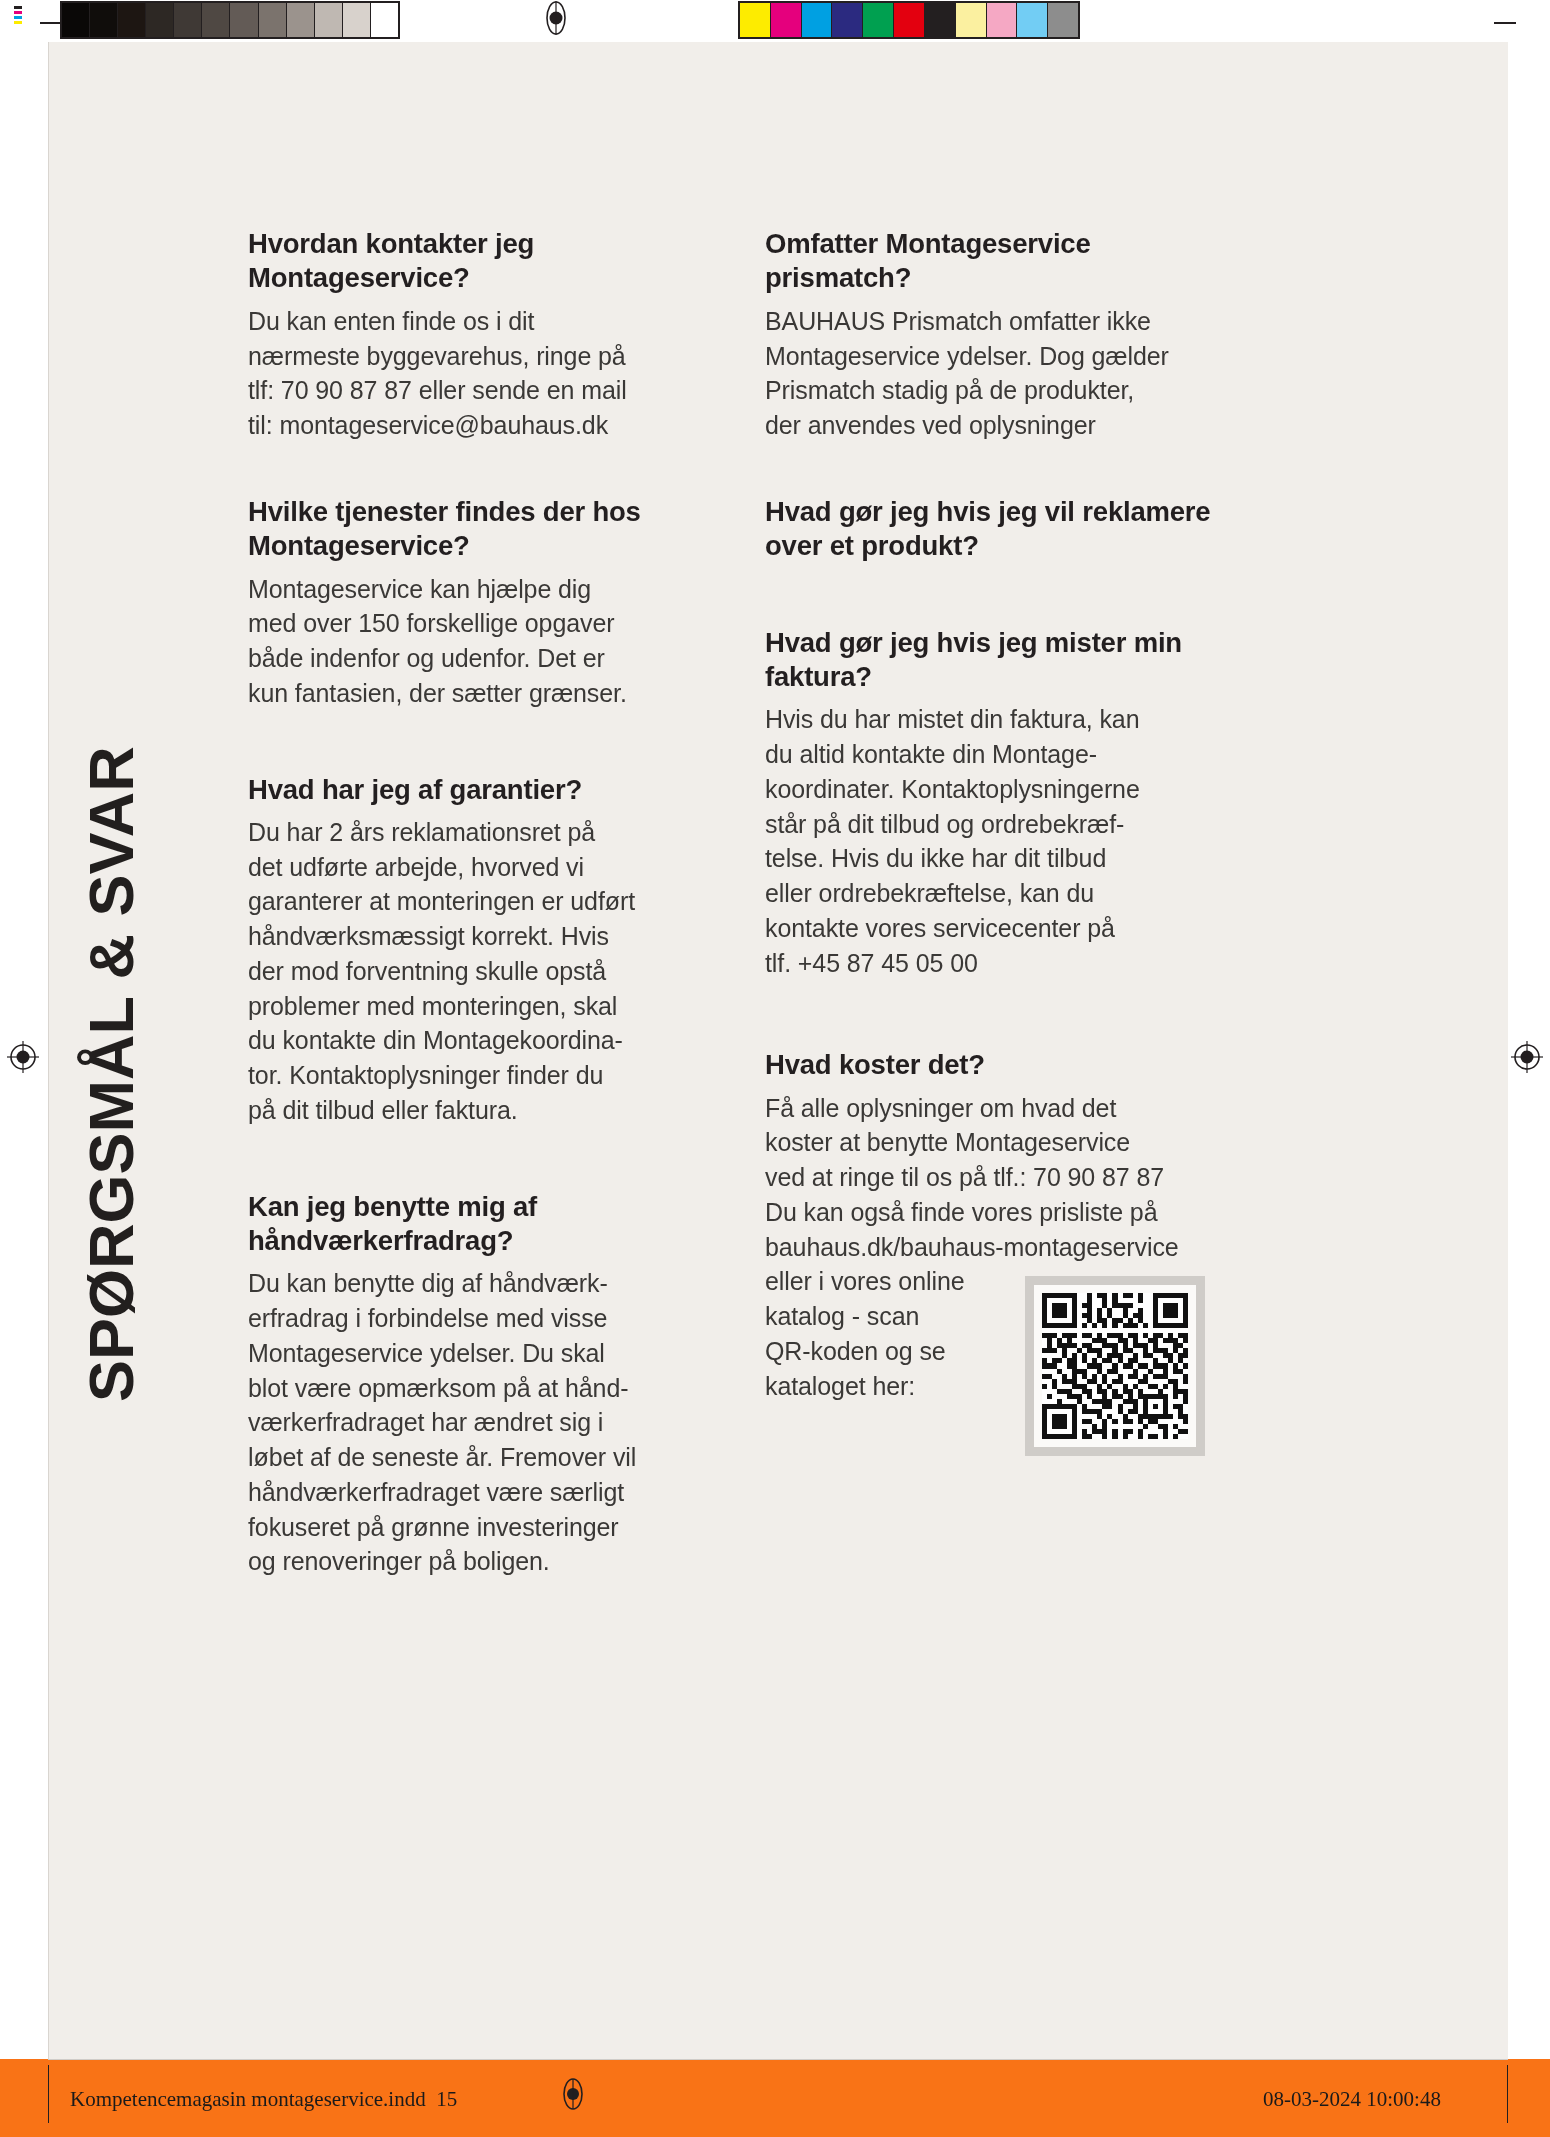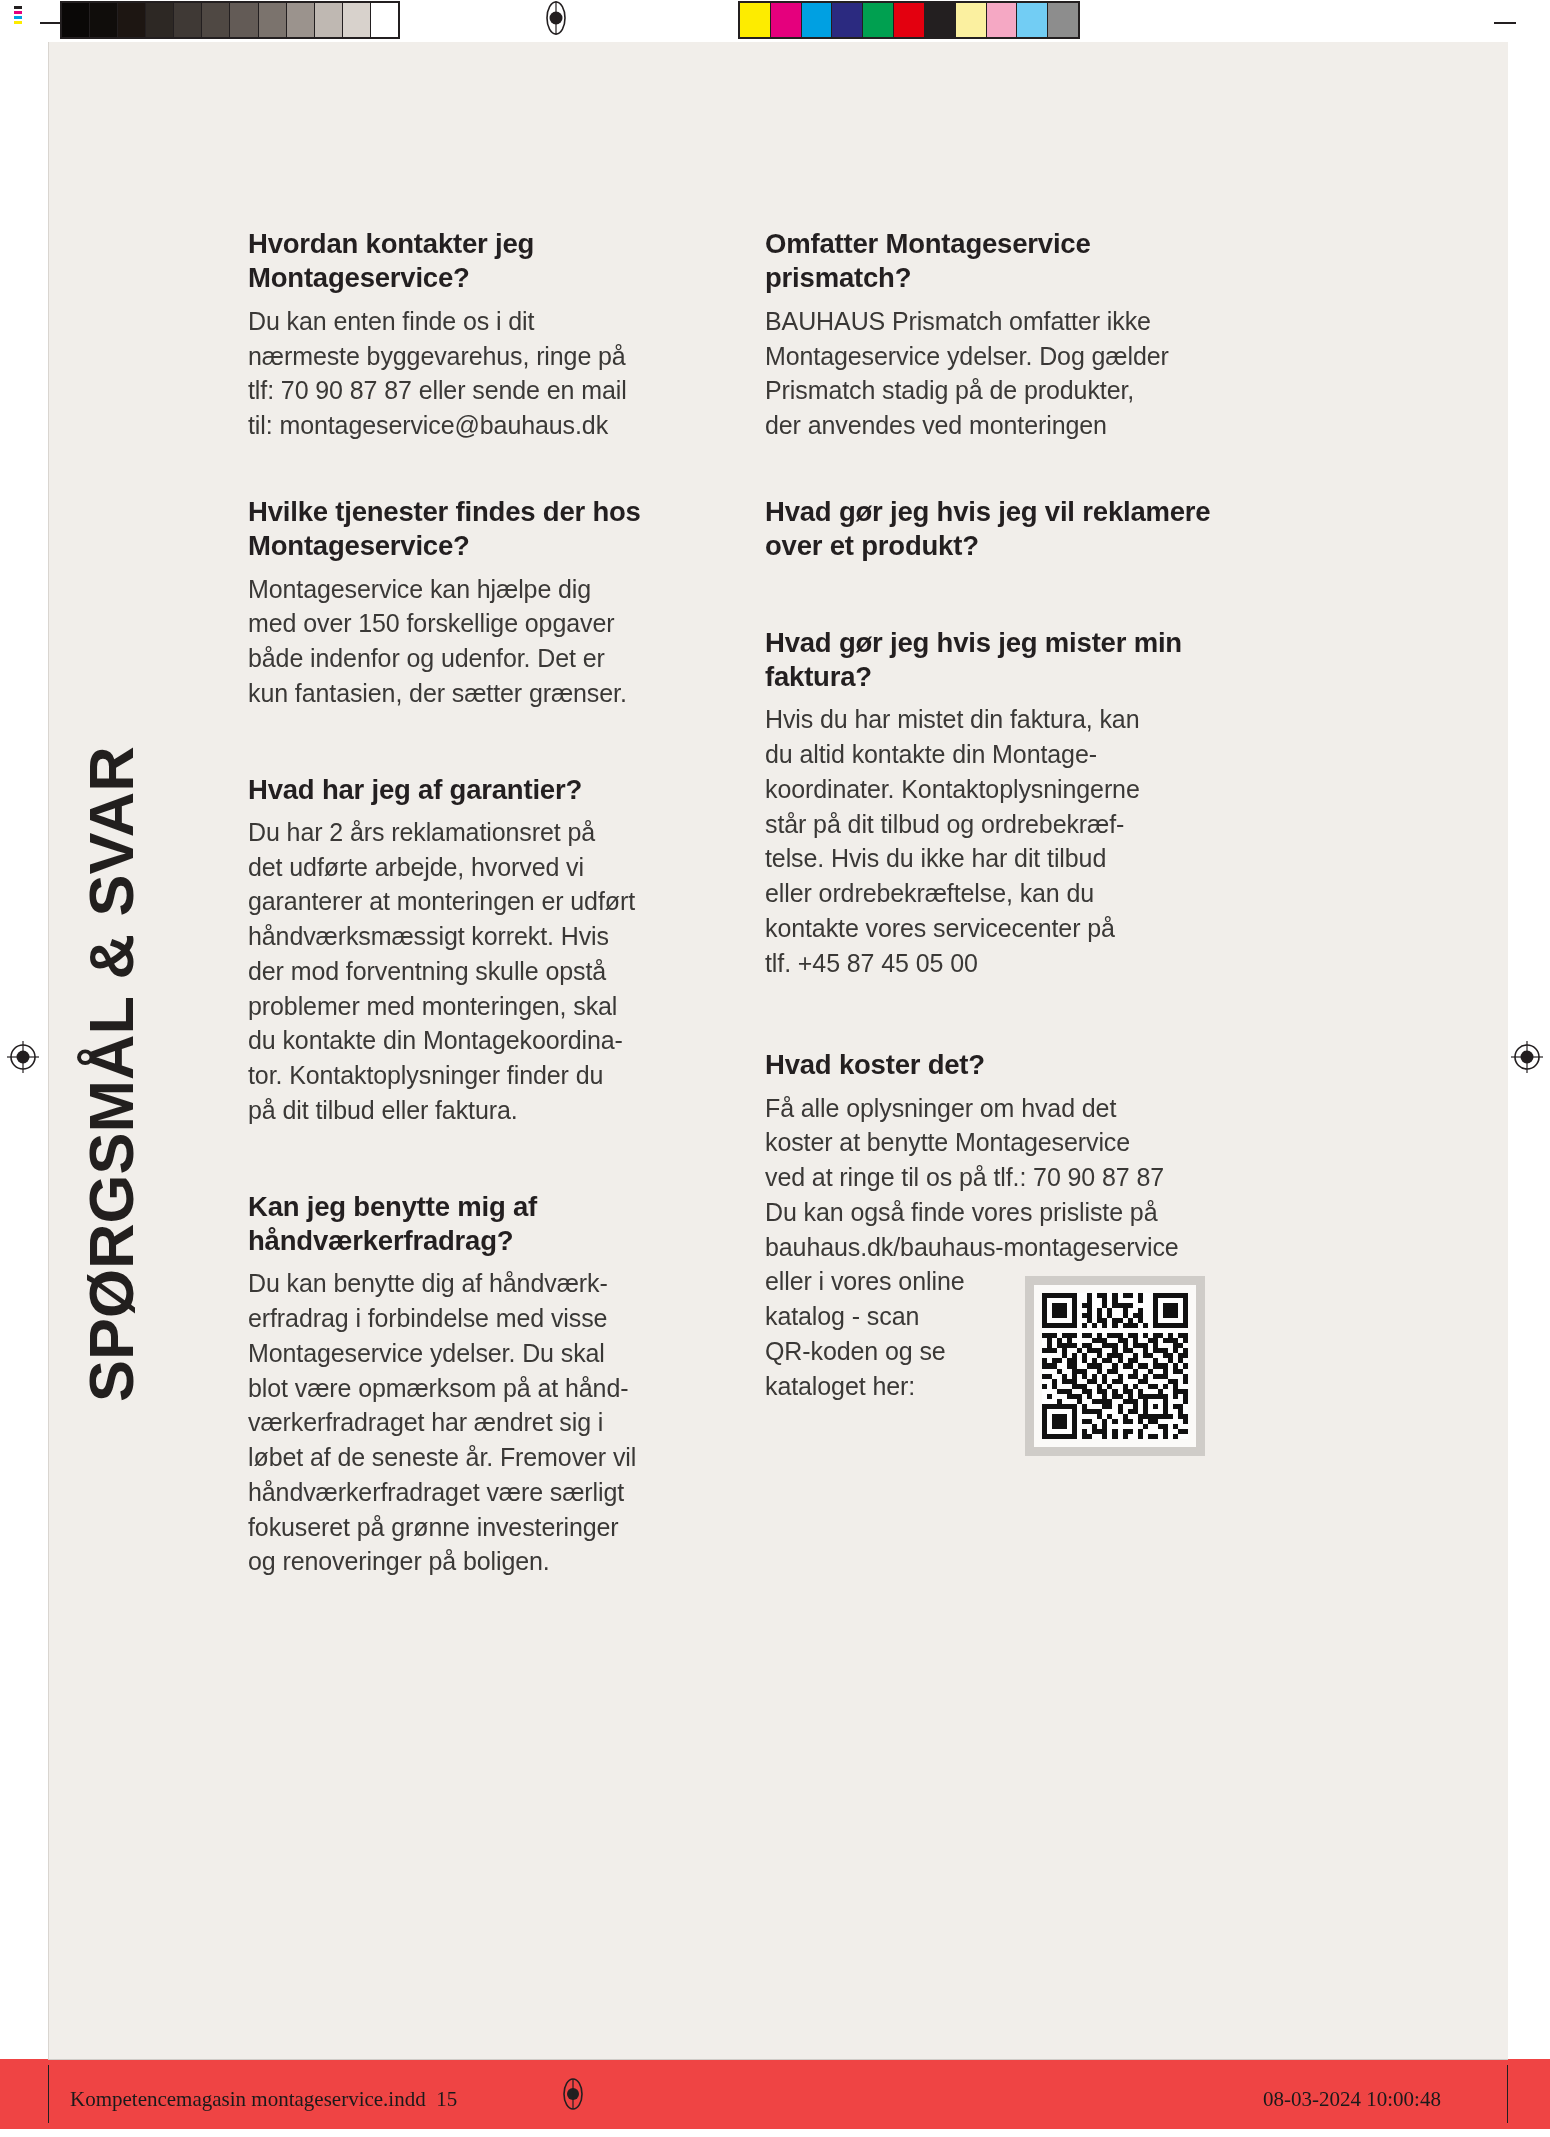--- a/index.html
+++ b/index.html
@@ -96,21 +96,21 @@
     background:#cfccc8;
     padding:9px;
     box-sizing:border-box;
     flex:none;
   }
   .qr-inner{width:100%;height:100%;background:#fbfaf8;padding:8px;box-sizing:border-box;}
   .qr-inner svg{display:block;width:100%;height:100%;}
 
   
   .footer{
-    position:absolute;left:0;top:2059px;width:1550px;height:70px;background:#ef4444;
+    position:absolute;left:0;top:2059px;width:1550px;height:78px;background:#f97316;
   }
   .footer .rule{position:absolute;left:48px;top:0;width:1460px;height:1px;background:#cfccc8;}
   .footer .vline{position:absolute;top:6px;width:1px;height:58px;background:#231f20;}
   .footer-left{
     position:absolute;left:70px;top:28px;
     font-family:"Liberation Serif", serif;
     font-size:21px;color:#1a1a1a;white-space:nowrap;
   }
   .footer-right{
     position:absolute;left:1263px;top:28px;
@@ -271,21 +271,21 @@
 
       <section class="qa">
         <h2>
           <span class="ln">Omfatter Montageservice</span>
           <span class="ln">prismatch?</span>
         </h2>
         <p>
           <span class="ln">BAUHAUS Prismatch omfatter ikke</span>
           <span class="ln">Montageservice ydelser. Dog gælder</span>
           <span class="ln">Prismatch stadig på de produkter,</span>
-          <span class="ln">der anvendes ved monteringen</span>
+          <span class="ln">der anvendes ved oplysninger</span>
         </p>
       </section>
 
       <section class="qa gap-lg">
         <h2>
           <span class="ln">Hvad gør jeg hvis jeg vil</span>
           <span class="ln">reklamere over et produkt?</span>
         </h2>
       </section>
 

